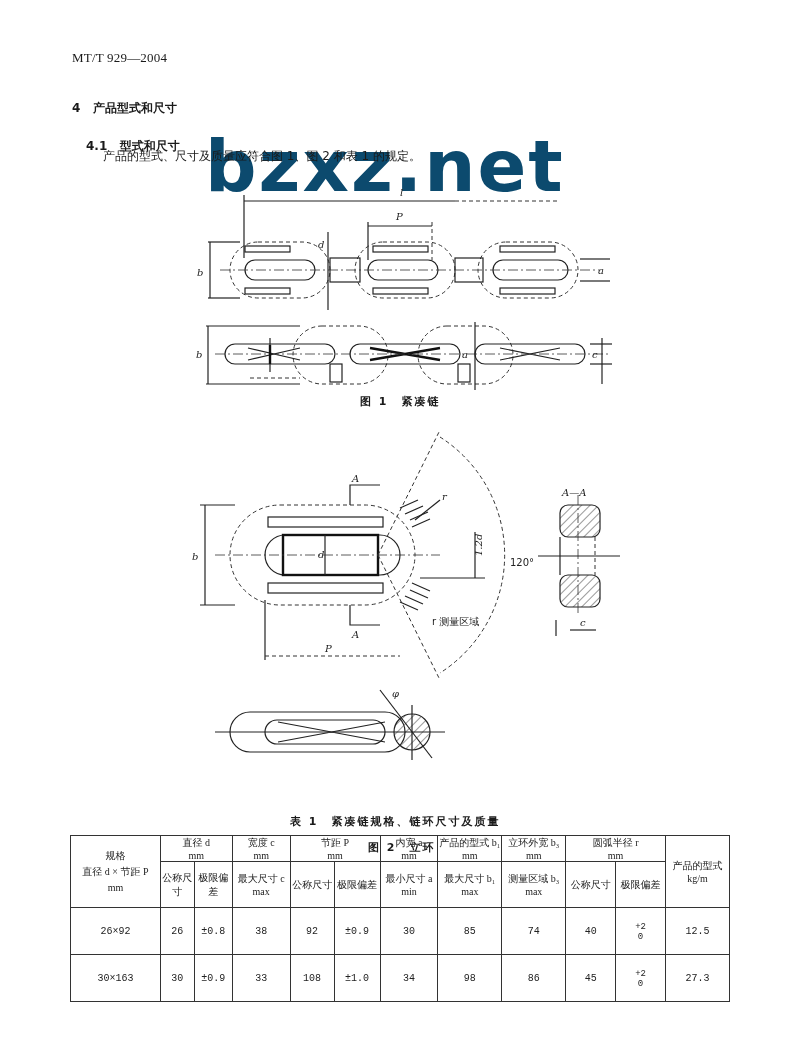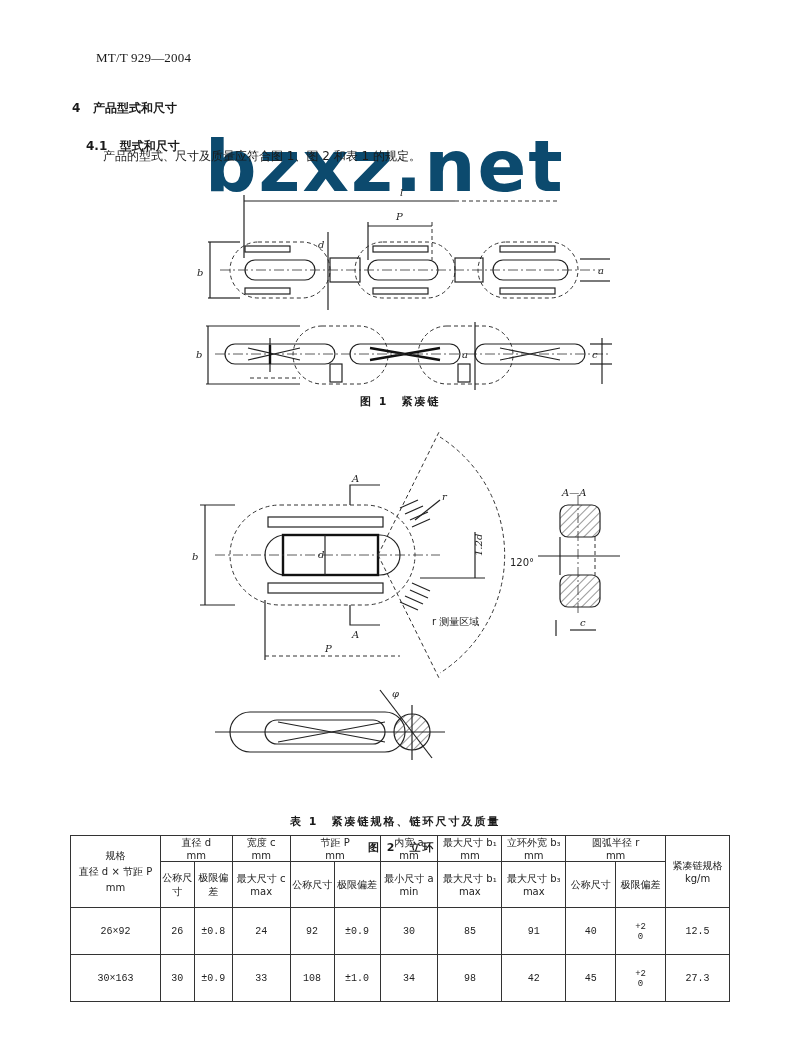--- a/index.html
+++ b/index.html
@@ -1,35 +1,35 @@
 <!DOCTYPE html>
 <html><head>
 <meta charset="utf-8">
 <style>
   html, body { margin:0; padding:0; background:#ffffff; }
   body { width:800px; height:1041px; position:relative; overflow:hidden;
          font-family:"DejaVu Serif", serif; color:#1a1a1a; }
   .abs { position:absolute; }
-  .std-code { left:72px; top:50px; font-size:13px; font-family:"Liberation Serif", serif; letter-spacing:0.2px;margin-left:24px; }
+  .std-code { left:72px; top:50px; font-size:13px; font-family:"Liberation Serif", serif; letter-spacing:0.2px; }
   .sec { font-family:"DejaVu Sans", sans-serif; font-size:12px; font-weight:bold; }
   .para { font-family:"DejaVu Sans", sans-serif; font-size:12px; }
   .watermark { left:205px; top:130px; font-family:"DejaVu Sans", sans-serif; font-weight:bold;
                font-size:72px; color:#0c4a6e; letter-spacing:2px; z-index:0; line-height:1; }
   .cap { font-family:"DejaVu Sans", sans-serif; font-size:11px; font-weight:bold; letter-spacing:2px; }
   svg { position:absolute; overflow:visible; }
   .ln { stroke:#222; stroke-width:1.2; fill:none; }
   .thk { stroke:#111; stroke-width:2.4; fill:none; }
   .cl { stroke:#333; stroke-width:0.8; stroke-dasharray:10 3 2 3; fill:none; }
   .ds { stroke:#333; stroke-width:1; stroke-dasharray:4 3; fill:none; }
   .lbl { font-family:"DejaVu Serif", serif; font-size:10px; font-style:italic; fill:#222; }
   .lbln { font-family:"DejaVu Sans", sans-serif; font-size:10px; fill:#222; }
 
   table.spec { position:absolute; left:70px; top:835px; width:660px; border-collapse:collapse;
                font-family:"DejaVu Sans", sans-serif; font-size:10px; color:#222; }
-  table.spec td { border:1.2px solid #333; text-align:center; vertical-align:middle; padding:0; }
+  table.spec td { border:1.2px solid #333; text-align:center; vertical-align:middle; padding:0;font-family:Liberation Serif, serif; }
   table.spec .hdr td { height:24px; }
   table.spec .row td { height:46px; font-family:Liberation Mono, monospace; font-size:10px; }
   .tol { display:inline-flex; align-items:center; gap:2px; }
   .tol .stack { display:inline-flex; flex-direction:column; line-height:10px; font-size:9px; }
 </style>
 </head>
 <body>
 
 <div class="abs watermark">bzxz.net</div>
 
@@ -227,77 +227,77 @@
         </td>
     <td colspan="2">
           <div>节距 P</div>
           <div>mm</div>
         </td>
     <td>
           <div>内宽 a</div>
           <div>mm</div>
         </td>
     <td>
-          <div>最大尺寸 b₁</div>
+          <div>产品的型式 b₁</div>
           <div>mm</div>
         </td>
     <td>
           <div>立环外宽 b₃</div>
           <div>mm</div>
         </td>
     <td colspan="2">
           <div>圆弧半径 r</div>
           <div>mm</div>
         </td>
     <td rowspan="2">
-          <div>紧凑链规格</div>
+          <div>产品的型式</div>
           <div>kg/m</div>
         </td>
   </tr>
   <tr class="hdr" style="height:46px;">
     <td>公称尺寸</td>
     <td>极限偏差</td>
     <td>最大尺寸 c　max</td>
     <td>公称尺寸</td>
     <td>极限偏差</td>
     <td>最小尺寸 a　min</td>
     <td>最大尺寸 b₁　max</td>
-    <td>最大尺寸 b₃　max</td>
+    <td>测量区域 b₃　max</td>
     <td>公称尺寸</td>
     <td>极限偏差</td>
   </tr>
   <tr class="row">
     <td>26×92</td>
     <td>26</td>
     <td>±0.8</td>
-    <td>24</td>
+    <td>38</td>
     <td>92</td>
     <td>±0.9</td>
     <td>30</td>
     <td>85</td>
-    <td>91</td>
+    <td>74</td>
     <td>40</td>
     <td><span class="tol">
             <span class="stack">
               <span>+2</span>
               <span>0</span>
             </span>
           </span></td>
     <td>12.5</td>
   </tr>
   <tr class="row">
     <td>30×163</td>
     <td>30</td>
     <td>±0.9</td>
     <td>33</td>
     <td>108</td>
     <td>±1.0</td>
     <td>34</td>
     <td>98</td>
-    <td>42</td>
+    <td>86</td>
     <td>45</td>
     <td><span class="tol">
             <span class="stack">
               <span>+2</span>
               <span>0</span>
             </span>
           </span></td>
     <td>27.3</td>
   </tr>
 </tbody>

